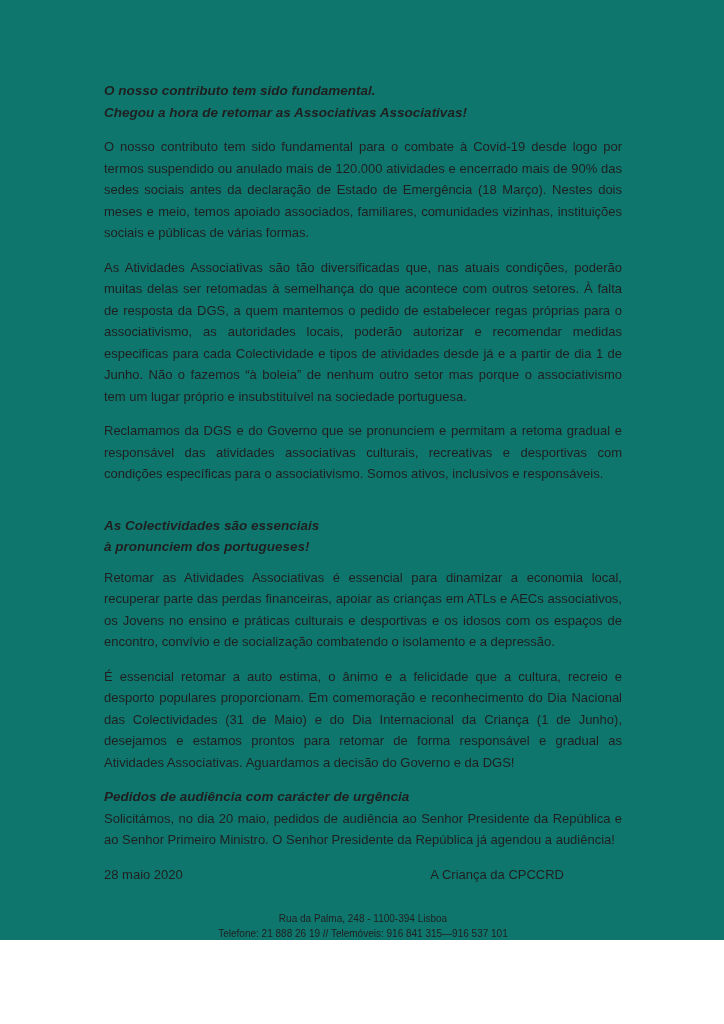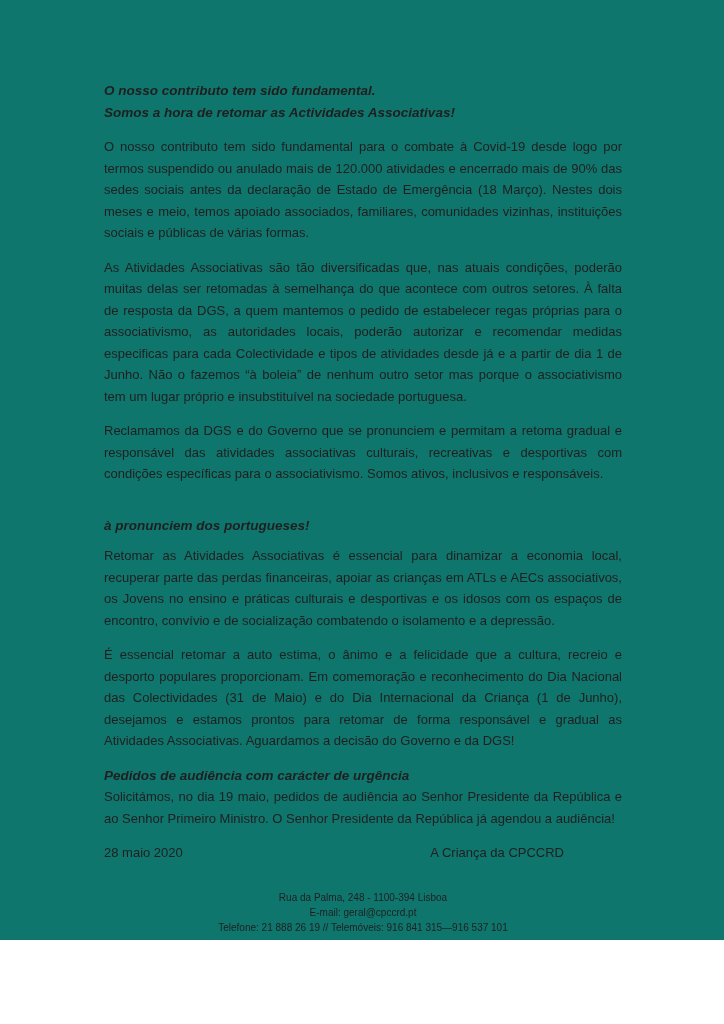--- a/index.html
+++ b/index.html
@@ -59,45 +59,45 @@
     color: #1f1f1f;
   }
 </style>
 </head>
 <body>
 
 <div class="page">
 
   <header class="intro-heading">
     <div>O nosso contributo tem sido fundamental.</div>
-    <div>Somos a hora de retomar as Actividades Associativas!</div>
+    <div>Chegou a hora de retomar as Associativas Associativas!</div>
   </header>
 
   <p>O nosso contributo tem sido fundamental para o combate à Covid-19 desde logo por termos suspendido ou anulado mais de 120.000 atividades e encerrado mais de 90% das sedes sociais antes da declaração de Estado de Emergência (18 Março). Nestes dois meses e meio, temos apoiado associados, familiares, comunidades vizinhas, instituições sociais e públicas de várias formas.</p>
 
   <p>As Atividades Associativas são tão diversificadas que, nas atuais condições, poderão muitas delas ser retomadas à semelhança do que acontece com outros setores. À falta de resposta da DGS, a quem mantemos o pedido de estabelecer regas próprias para o associativismo, as autoridades locais, poderão autorizar e recomendar medidas especificas para cada Colectividade e tipos de atividades desde já e a partir de dia 1 de Junho. Não o fazemos “à boleia” de nenhum outro setor mas porque o associativismo tem um lugar próprio e insubstituível na sociedade portuguesa.</p>
 
   <p>Reclamamos da DGS e do Governo que se pronunciem e permitam a retoma gradual e responsável das atividades associativas culturais, recreativas e desportivas com condições específicas para o associativismo. Somos ativos, inclusivos e responsáveis.</p>
 
   <div class="section-heading">
+    <div>As Colectividades são essenciais</div>
     <div>à pronunciem dos portugueses!</div>
   </div>
 
   <p>Retomar as Atividades Associativas é essencial para dinamizar a economia local, recuperar parte das perdas financeiras, apoiar as crianças em ATLs e AECs associativos, os Jovens no ensino e práticas culturais e desportivas e os idosos com os espaços de encontro, convívio e de socialização combatendo o isolamento e a depressão.</p>
 
   <p>É essencial retomar a auto estima, o ânimo e a felicidade que a cultura, recreio e desporto populares proporcionam. Em comemoração e reconhecimento do Dia Nacional das Colectividades (31 de Maio) e do Dia Internacional da Criança (1 de Junho), desejamos e estamos prontos para retomar de forma responsável e gradual as Atividades Associativas. Aguardamos a decisão do Governo e da DGS!</p>
 
   <div class="sub-heading">Pedidos de audiência com carácter de urgência</div>
 
-  <p>Solicitámos, no dia 19 maio, pedidos de audiência ao Senhor Presidente da República e ao Senhor Primeiro Ministro. O Senhor Presidente da República já agendou a audiência!</p>
+  <p>Solicitámos, no dia 20 maio, pedidos de audiência ao Senhor Presidente da República e ao Senhor Primeiro Ministro. O Senhor Presidente da República já agendou a audiência!</p>
 
   <div class="signoff-row">
     <span class="date">28 maio 2020</span>
     <span class="signature">A Criança da CPCCRD</span>
   </div>
 
   <footer class="doc-footer">
     <div>Rua da Palma, 248 - 1100-394 Lisboa</div>
-    <div>E-mail: geral@cpccrd.pt</div>
     <div>Telefone: 21 888 26 19 // Telemóveis: 916 841 315—916 537 101</div>
   </footer>
 
 </div>
 
 </body></html>

